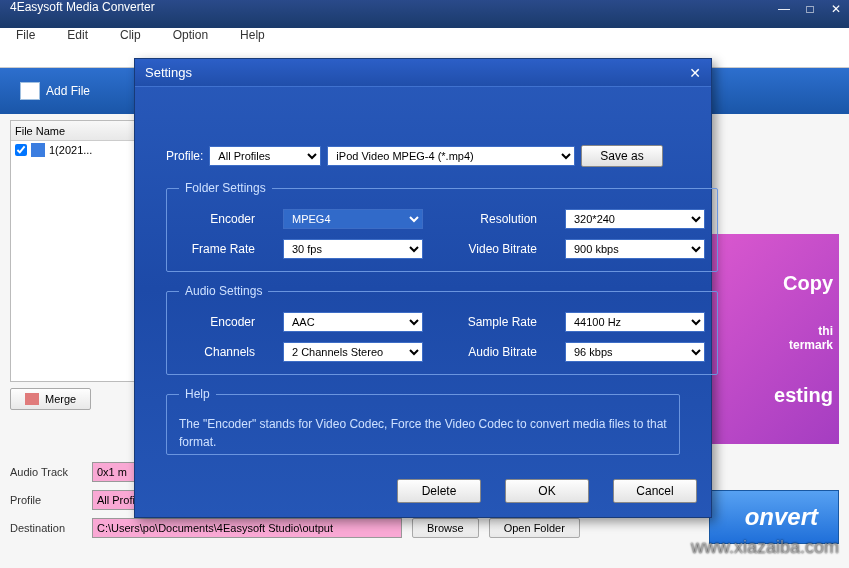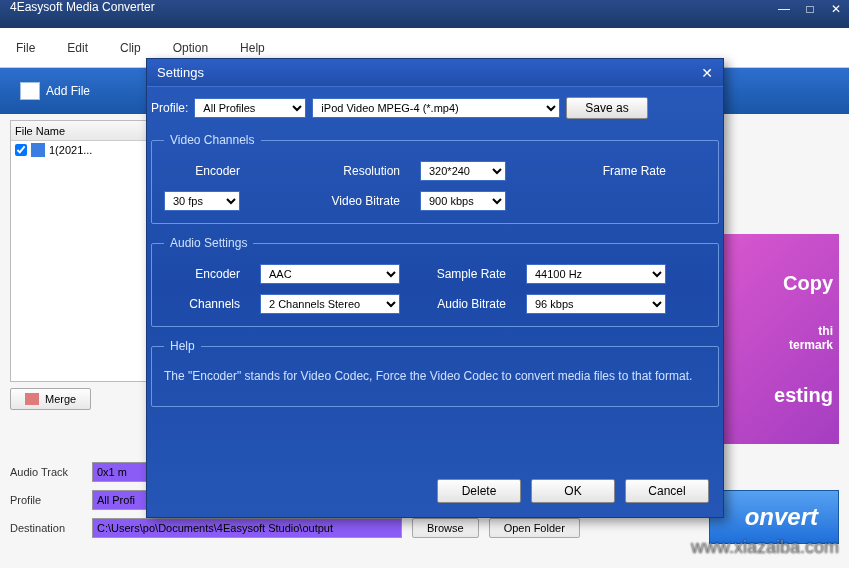--- a/index.html
+++ b/index.html
@@ -4,21 +4,21 @@
 <style>
 * { box-sizing: border-box; margin: 0; padding: 0; font-family: "Segoe UI", Tahoma, sans-serif; }
 body { width: 849px; height: 568px; background: #f0f0f0; overflow: hidden; position: relative; }
 
 
 .main-window { width: 849px; height: 568px; background: linear-gradient(#204080,#102850); position: relative; }
 .titlebar { height: 28px; background: linear-gradient(#2a4a8a,#1a3a6a); color: #fff; font-size: 12px; display: flex; align-items: flex-start; padding-left: 10px; }
 .titlebar .title { flex: 1; }
 .titlebar .btn { width: 26px; height: 18px; display: flex; align-items: center; justify-content: center; color: #fff; cursor: pointer; }
 
-.menubar { height: 40px; background: #fff; display: flex; align-items: center; font-size: 12px; color: #333; border-bottom: 1px solid #ccc; }
+.menubar { height: 40px; background: #fff; display: flex; align-items: flex-start; font-size: 12px; color: #333; border-bottom: 1px solid #ccc; }
 .menubar .item { padding: 0 16px; cursor: pointer; }
 
 .toolbar { height: 46px; background: linear-gradient(#2d6fce,#1a56a8); display: flex; align-items: center; padding: 0 10px; }
 .tool-btn { display: flex; align-items: center; gap: 6px; color: #fff; font-size: 12px; padding: 4px 10px; cursor: pointer; }
 .tool-icon { width: 20px; height: 18px; background: #fff; border: 1px solid #a0c0e0; display: inline-block; }
 
 .content { background: #f6f6f6; padding: 6px 10px; height: calc(568px - 28px - 24px - 46px); position: relative; }
 .filelist { width: 680px; border: 1px solid #bbb; background: #fff; }
 .filelist-header { height: 20px; background: linear-gradient(#f8f8f8,#e8e8e8); font-size: 11px; display: flex; align-items: center; padding-left: 4px; border-bottom: 1px solid #ccc; }
 .filelist-row { display: flex; align-items: center; font-size: 11px; padding: 2px 4px; gap: 4px; }
@@ -27,58 +27,58 @@
 
 .file-body { height: 240px; }
 
 .side-btns { margin-top: 6px; display: flex; gap: 8px; }
 .small-btn { background: linear-gradient(#fefefe,#e8e8e8); border: 1px solid #aaa; border-radius: 2px; font-size: 11px; padding: 4px 14px; display: flex; align-items: center; gap: 6px; cursor: pointer; }
 .small-ico { width: 14px; height: 12px; background: #e07b7b; display:inline-block; }
 
 .bottom-area { margin-top: 52px; font-size: 11px; color: #333; }
 .bottom-area .row { display: flex; align-items: center; gap: 10px; margin-bottom: 8px; }
 .bottom-area .row label { width: 72px; }
-.bottom-area input { height: 20px; font-size: 11px; border: 1px solid #999; background: #8b5cf6; padding: 0 4px; width: 270px; }
+.bottom-area input { height: 20px; font-size: 11px; border: 1px solid #999; background: #f9a8d4; padding: 0 4px; width: 270px; }
 .path-btn { background: linear-gradient(#fefefe,#e8e8e8); border: 1px solid #aaa; border-radius: 2px; font-size: 11px; padding: 3px 14px; }
 
 
 .preview { position: absolute; right: 10px; top: 120px; width: 130px; height: 270px; }
 .preview .video { width: 130px; height: 210px; background: #000; color: #fff; overflow: hidden; position: relative; }
 .preview .video .sample { position: absolute; left: -40px; top: 0; width: 200px; height: 210px; background: linear-gradient(135deg,#e05bd0,#a03bc0); }
 .preview .video .txt { position: absolute; right: 6px; top: 40px; color: #fff; font-weight: bold; }
 .preview .ctrl { margin-top: 46px; display: flex; gap: 6px; justify-content: flex-end; }
 .ctrl-btn { width: 30px; height: 20px; background: linear-gradient(#3b8be8,#1964c0); border: 1px solid #164f97; }
 
 
 .convert-btn { position: absolute; right: 10px; bottom: 40px; width: 130px; height: 54px; background: linear-gradient(#57a1f2,#1f6fd9); border: 1px solid #1857a2; color: #fff; font-size: 24px; font-weight: bold; font-style: italic; display: flex; align-items: center; justify-content: flex-end; padding-right: 20px; }
 
 
 .watermark { position: absolute; right: 10px; bottom: 10px; color: rgba(255,255,255,0.4); font-size: 18px; font-family: sans-serif; text-shadow: 0 0 2px #000; }
 
 
-.overlay { position: absolute; left: 12px; top: 0; width: 751px; height: 568px; }
+.overlay { position: absolute; left: 0; top: 0; width: 751px; height: 568px; }
 .dialog { position: absolute; left: 134px; top: 58px; width: 578px; height: 460px; background: linear-gradient(#295abb,#1d4aa8,#2556b6); border: 1px solid #183a78; box-shadow: 4px 4px 10px rgba(0,0,0,0.4); color: #fff; font-size: 12px; }
 .dialog-title { height: 28px; background: linear-gradient(#2c5fc7,#204eaa); display: flex; align-items: center; padding: 0 10px; font-size: 13px; border-bottom: 1px solid #4072cf; }
 .dialog-title .t { flex: 1; }
 .dialog-title .x { cursor: pointer; font-size: 14px; }
 
-.dlg-body { padding: 10px 4px; }
+.dlg-body { padding: 10px 31px; margin-top: 48px; }
 .prof-row { display: flex; align-items: center; gap: 6px; margin-bottom: 14px; }
 .prof-row label { color: #fff; }
 .combo { background: #fff; color: #000; border: 1px solid #3d6dc6; font-size: 11px; height: 20px; padding: 0 4px; }
 .combo.sel { background: #316ac9; color: #fff; }
 .save-as { background: linear-gradient(#fefefe,#e0e0e0); color: #000; border: 1px solid #888; border-radius: 2px; font-size: 12px; padding: 3px 18px; cursor: pointer; }
 
 fieldset { border: 1px solid #6a95df; border-radius: 2px; padding: 14px 12px 12px; margin-bottom: 12px; }
 fieldset legend { color: #cde0ff; font-size: 12px; padding: 0 6px; }
-.fld-grid { display: grid; grid-template-columns: 76px 140px 86px 140px; gap: 10px 20px; align-items: center; }
+.fld-grid { display: grid; grid-template-columns: 76px 140px 86px 140px; gap: 10px 28px; align-items: center; }
 .fld-grid label { color: #fff; text-align: right; font-size: 12px; }
 .help-p { color: #cde0ff; font-size: 12px; line-height: 1.5; }
 
-.dlg-footer { position: absolute; bottom: 14px; right: 14px; display: flex; gap: 10px; }
+.dlg-footer { position: absolute; bottom: 14px; right: 14px; display: flex; gap: 24px; }
 .dlg-btn { background: linear-gradient(#fefefe,#e4e4e4); color: #000; border: 1px solid #888; border-radius: 2px; font-size: 12px; padding: 4px 0; width: 84px; cursor: pointer; }
 
 select { appearance: auto; }
 </style>
 </head>
 <body>
 
 <div class="main-window">
   <div class="titlebar">
     <span class="title">4Easysoft Media Converter</span>
@@ -171,23 +171,24 @@
         <select class="combo" style="width:112px">
           <option>All Profiles</option>
         </select>
         <select class="combo" style="width:248px">
           <option>iPod Video MPEG-4 (*.mp4)</option>
         </select>
         <button class="save-as">Save as</button>
       </div>
 
       <fieldset>
-        <legend>Video Channels</legend>
+        <legend>Folder Settings</legend>
         <div class="fld-grid">
           <label>Encoder</label>
+          <select class="combo sel"><option>MPEG4</option></select>
           <label>Resolution</label>
           <select class="combo"><option>320*240</option></select>
           <label>Frame Rate</label>
           <select class="combo"><option>30 fps</option></select>
           <label>Video Bitrate</label>
           <select class="combo"><option>900 kbps</option></select>
         </div>
       </fieldset>
 
       <fieldset>

